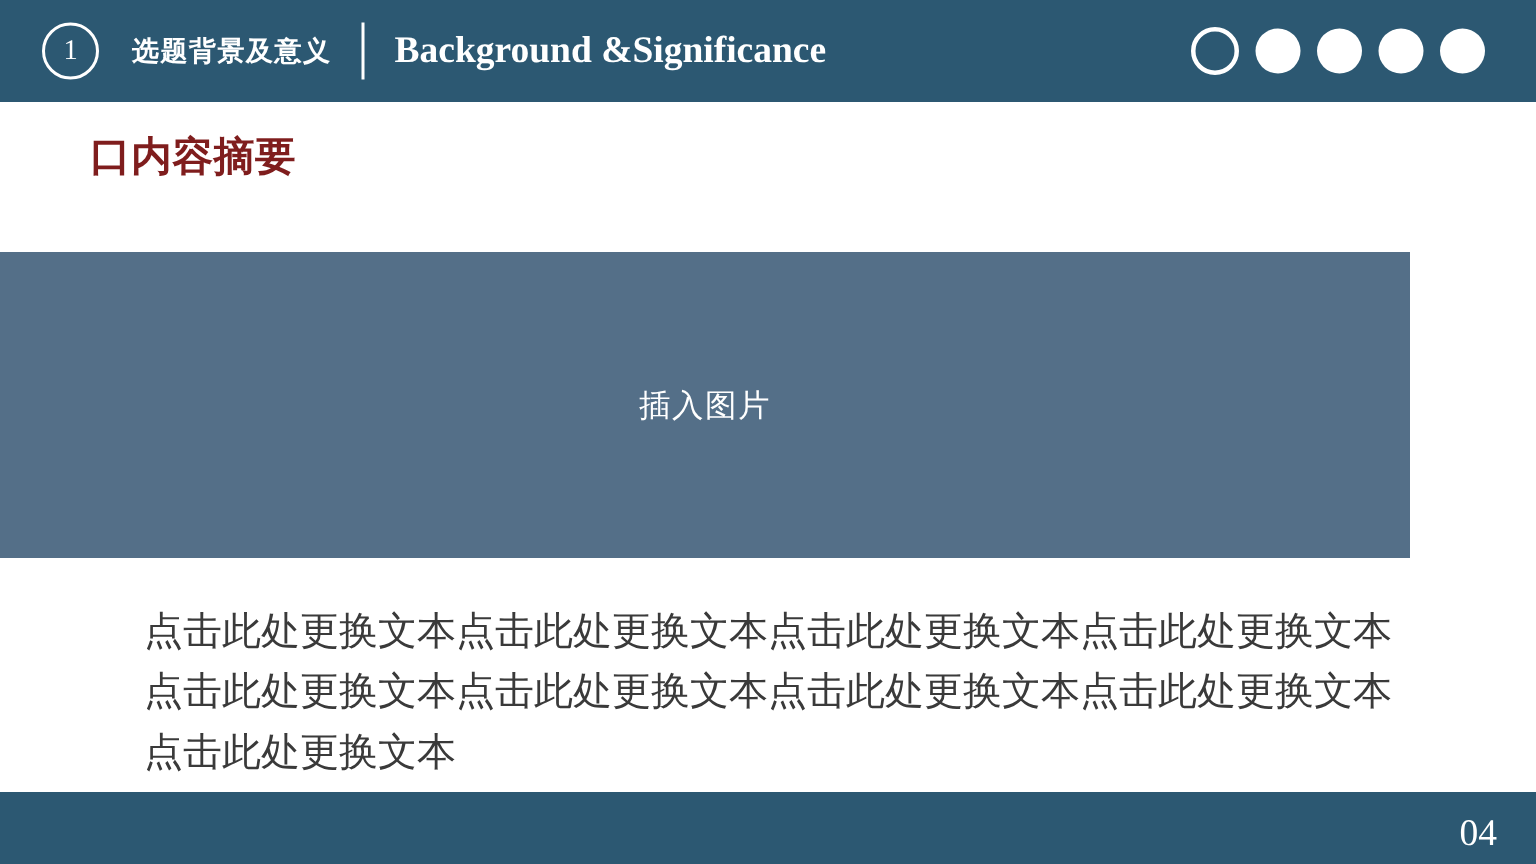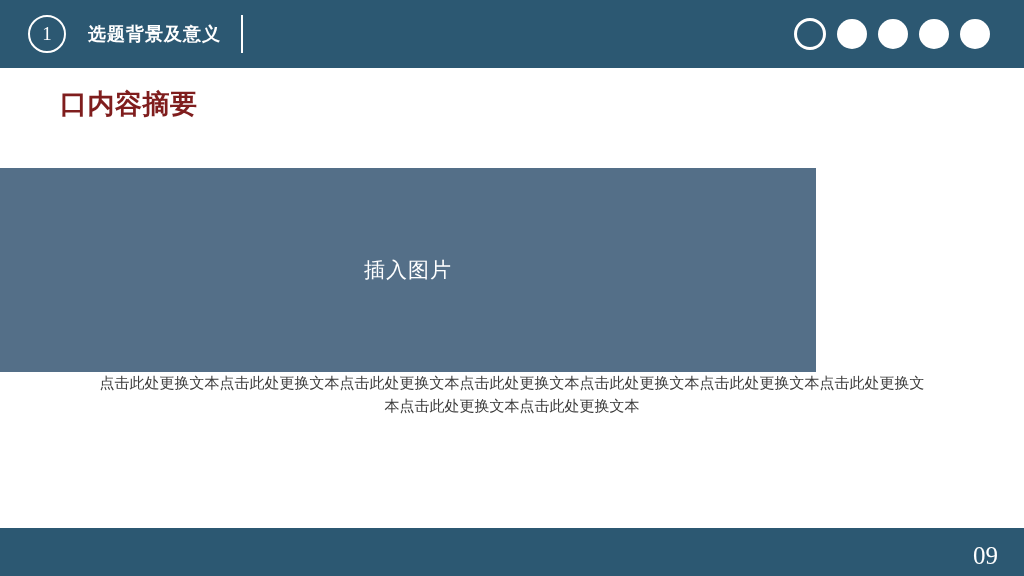--- a/index.html
+++ b/index.html
@@ -99,42 +99,41 @@
     font-size: 27px;
     font-weight: bold;
     letter-spacing: 0.5px;
   }
 
   
   .image-block {
     position: absolute;
     left: 0;
     top: 168px;
-    width: 816px;
+    width: 940px;
     height: 204px;
     background: #546f88;
     display: flex;
     align-items: center;
     justify-content: center;
   }
   .image-block-label {
     color: #ffffff;
     font-size: 21px;
     letter-spacing: 1px;
   }
 
   
   .body-text {
     position: absolute;
     left: 96px;
-    top: 371px;
+    top: 400px;
     width: 832px;
-    text-align: center;
     color: #3a3a3a;
-    font-size: 15px;
+    font-size: 26px;
     line-height: 1.55;
   }
 
   
   .footer-bar {
     position: absolute;
     left: 0;
     bottom: 0;
     width: 1024px;
     height: 44px;
@@ -159,35 +158,36 @@
 </style>
 </head>
 <body>
 
 <div class="slide">
 
   <div class="header">
     <div class="section-num">1</div>
     <div class="title-cn">选题背景及意义</div>
     <div class="divider-v"></div>
+    <div class="title-en">Background &amp;Significance</div>
 
     <div class="dots">
       <span class="dot hollow"></span>
       <span class="dot"></span>
       <span class="dot"></span>
       <span class="dot"></span>
       <span class="dot"></span>
     </div>
   </div>
 
   <div class="subheading">口内容摘要</div>
 
   <div class="image-block">
     <span class="image-block-label">插入图片</span>
   </div>
 
   <div class="body-text">点击此处更换文本点击此处更换文本点击此处更换文本点击此处更换文本点击此处更换文本点击此处更换文本点击此处更换文本点击此处更换文本点击此处更换文本</div>
 
   <div class="footer-line"></div>
   <div class="footer-bar"></div>
-  <div class="page-number">09</div>
+  <div class="page-number">04</div>
 
 </div>
 
 </body></html>

